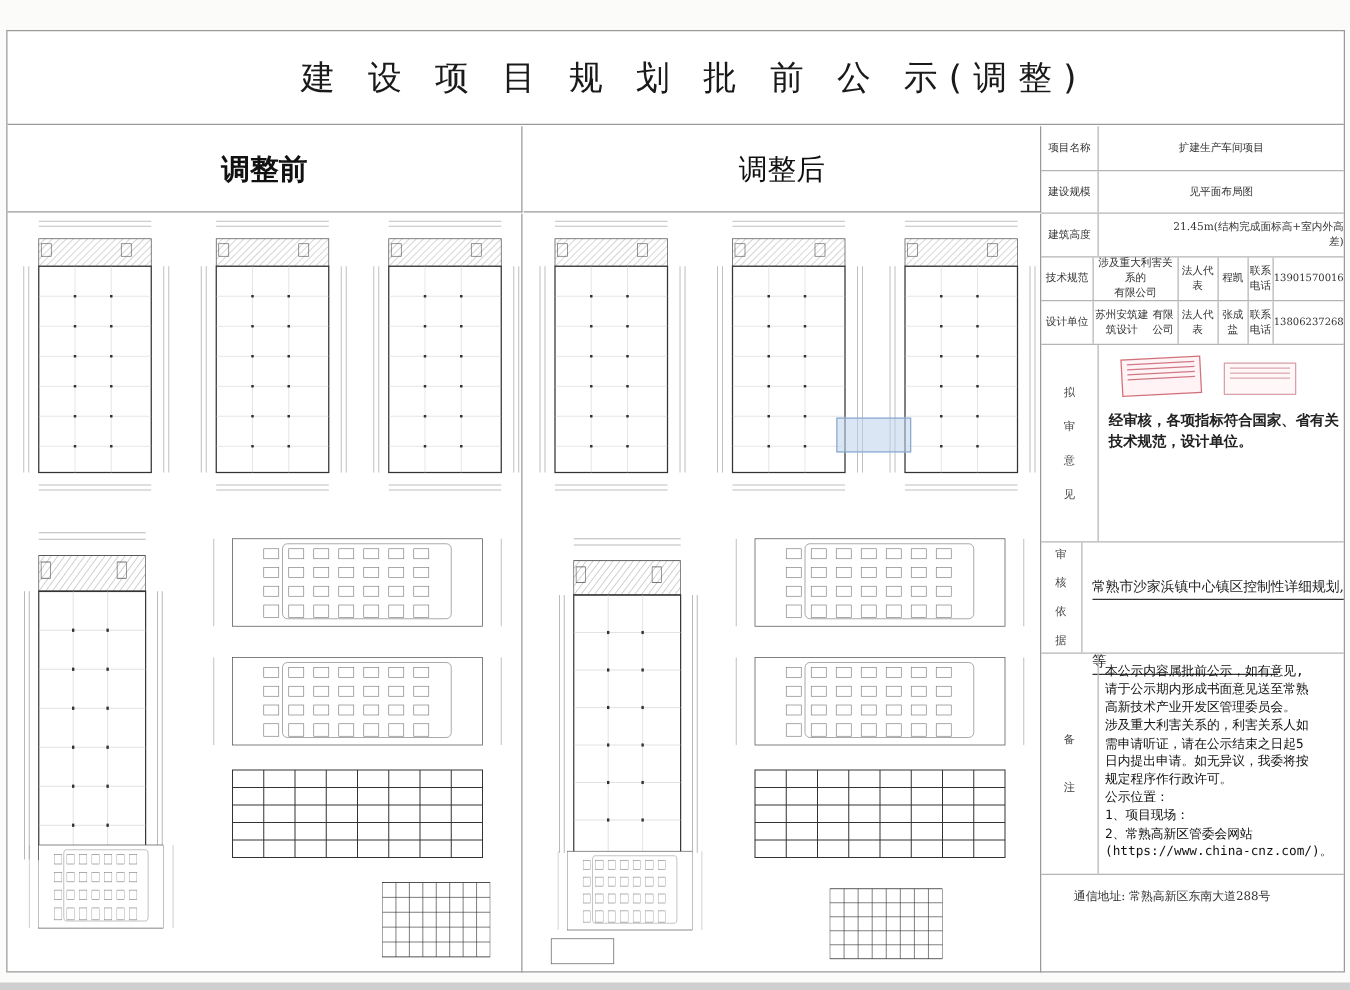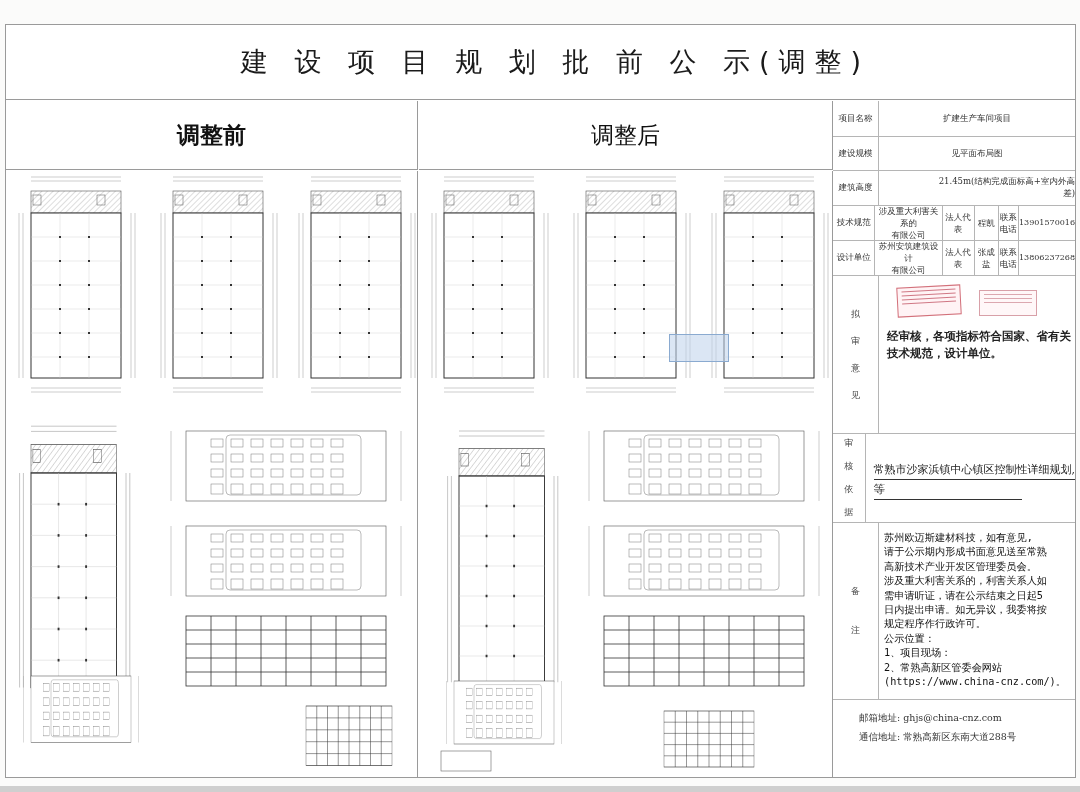--- a/index.html
+++ b/index.html
@@ -21,21 +21,21 @@
   .panel { position: absolute; left: 827px; top: 76px; width: 242px; height: 677px; font-size: 8.5px; color: #333; }
   .prow { position: absolute; left: 0; width: 242px; border-bottom: 1px solid #b5b5b5; display: flex; }
   .plabel { width: 46px; border-right: 1px solid #b5b5b5; display: flex; align-items: center; justify-content: center; font-size: 8.5px; color: #333; text-align: center; }
   .pval { flex: 1; display: flex; align-items: center; justify-content: center; font-size: 8.5px; color: #333; text-align: center; }
   .pval.left { justify-content: flex-start; padding-left: 8px; text-align: right; }
   .cell { border-right: 1px solid #b5b5b5; display: flex; align-items: center; justify-content: center; text-align: center; font-size: 8.5px; line-height: 12px; }
   .cell:last-child { border-right: none; }
   .vlabel { width: 46px; border-right: 1px solid #b5b5b5; display: flex; flex-direction: column; align-items: center; justify-content: center; gap: 14px; font-size: 9px; color: #444; }
   .opinion { font-size: 11.5px; color: #222; line-height: 17px; padding: 10px 0 0 8px; }
   .basis { font-size: 11.5px; color: #222; line-height: 19px; padding-left: 8px; }
-  .basis .ul { border-bottom: 1px solid #333; display: inline-block; }
+  .basis .ul { border-bottom: 1px solid #333; display: inline-block; margin-top: 40px; }
   .remarks { font-family: "DejaVu Sans Mono", "Liberation Mono", monospace; font-size: 10.2px; line-height: 14.4px; color: #111; padding: 8px 2px 0 5px; }
   .footer { position: absolute; left: 0; top: 599px; width: 242px; height: 78px; text-align: center; font-size: 9.5px; color: #333; line-height: 19px; padding-top: 8px; }
   .footer .l { text-align: left; padding-left: 26px; }
   .stamp { position: absolute; border: 1.5px solid #d2707a; background: rgba(255,235,238,0.6); }
   .stamp .ln { height: 1px; background: #d07885; margin: 3px 4px; }
   .blue-stamp { position: absolute; border: 1px solid #8aaad0; background: rgba(190,210,235,0.55); }
 </style>
 </head>
 <body>
 
@@ -233,21 +233,21 @@
         <div class="cell" style="width:35px;">法人代表</div>
         <div class="cell" style="width:26px;">程凯</div>
         <div class="cell" style="width:22px; flex-direction:column;">
           <span>联系</span>
           <span>电话</span>
         </div>
         <div class="cell" style="flex:1; font-size:8px;">13901570016</div>
       </div>
       <div class="prow" style="top:140px; height:35px;">
         <div class="plabel">设计单位</div>
-        <div class="cell" style="width:73px; flex-direction:column;">
+        <div class="cell" style="width:73px; flex-direction:row;">
           <span>苏州安筑建筑设计</span>
           <span>有限公司</span>
         </div>
         <div class="cell" style="width:35px;">法人代表</div>
         <div class="cell" style="width:26px;">张成盐</div>
         <div class="cell" style="width:22px; flex-direction:column;">
           <span>联系</span>
           <span>电话</span>
         </div>
         <div class="cell" style="flex:1; font-size:8px;">13806237268</div>
@@ -291,35 +291,34 @@
           <div><span class="ul" style="width:148px;">等</span></div>
         </div>
       </div>
 
       <div class="prow" style="top:422px; height:177px;">
         <div class="vlabel" style="gap:26px;">
           <span>备</span>
           <span>注</span>
         </div>
         <div class="remarks" style="flex:1;">
-          <div>苏州欧迈斯建材科技，如有意见,</div>
+          <div>本公示内容属批前公示，如有意见,</div>
           <div>请于公示期内形成书面意见送至常熟</div>
           <div>高新技术产业开发区管理委员会。</div>
           <div>涉及重大利害关系的，利害关系人如</div>
           <div>需申请听证，请在公示结束之日起5</div>
           <div>日内提出申请。如无异议，我委将按</div>
           <div>规定程序作行政许可。</div>
           <div>公示位置：</div>
           <div>1、项目现场：</div>
           <div>2、常熟高新区管委会网站</div>
           <div>(https://www.china-cnz.com/)。</div>
         </div>
       </div>
 
       <div class="footer">
-        <div class="l">邮箱地址: ghjs@china-cnz.com</div>
         <div class="l">通信地址: 常熟高新区东南大道288号</div>
       </div>
     </div>
 
   </div>
   <div class="bottom-band"></div>
 </div>
 
 </body></html>

